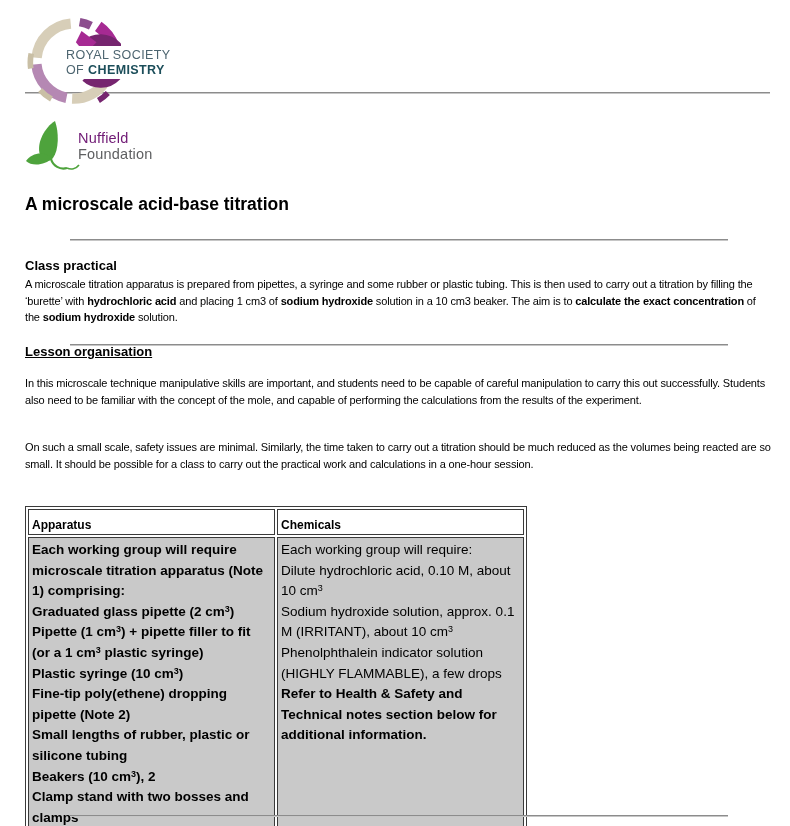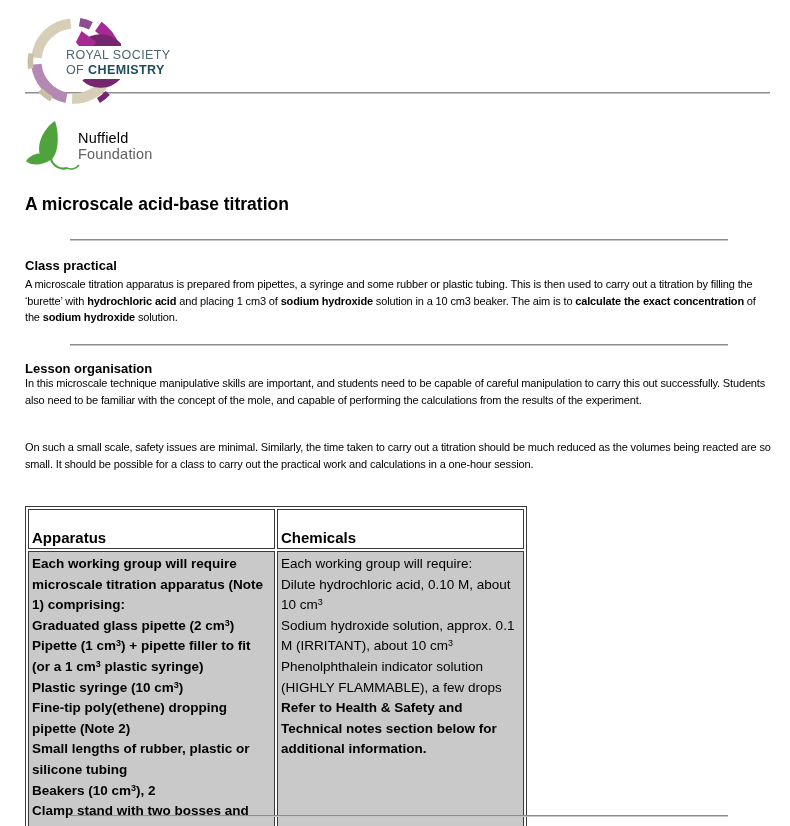--- a/index.html
+++ b/index.html
@@ -29,47 +29,47 @@
     white-space:nowrap;
   }
   #rsc-text b { color:#1c4e5a; }
 
   
   #nuffield-logo { left:24px; top:120px; width:58px; height:54px; }
   #nuffield-text {
     left:78px; top:131px; font-size:14.5px; line-height:15.5px;
     letter-spacing:0.2px; white-space:nowrap;
   }
-  .nuffield-green { color:#000000; }
+  .nuffield-green { color:#701a75; }
   .nuffield-gray  { color:#5e5f61; }
 
   
   #page-title { left:25px; top:194px; font-size:17.5px; font-weight:bold; }
   .section-heading { position:absolute; left:25px; font-size:13px; font-weight:bold; }
   #heading-class  { top:258px; }
-  #heading-lesson { top:361px; }
+  #heading-lesson { top:344px;text-decoration:underline; }
 
   
   .para {
     position:absolute; left:25px; width:748px; font-size:11px;
     line-height:16.6px; letter-spacing:-0.15px;
   }
   #para-class   { top:276px; }
   #para-lesson1 { top:375px; }
   #para-lesson2 { top:439px; }
 
   
   #app-table {
     position:absolute; left:25px; top:506px; width:502px;
     border-collapse:separate; border-spacing:2px;
     border:1px solid #3a3a3a; background:#fff;
   }
   #app-table th {
     border:1px solid #3a3a3a; background:#fff; text-align:left;
-    font-size:15px; font-weight:bold; padding:19px 3px 2px 3px;
+    font-size:12px; font-weight:bold; padding:8px 3px 2px 3px;
   }
   #app-table td {
     border:1px solid #3a3a3a; background:#c9c9c9; vertical-align:top;
     font-size:13.5px; line-height:20.6px; padding:2px 3px; width:50%;margin-top:12px;
   }
   #cell-apparatus { font-weight:bold; }
   sup { font-size:9px; line-height:0; vertical-align:4px; }
   .bold { font-weight:bold; }
 </style>
 </head>

